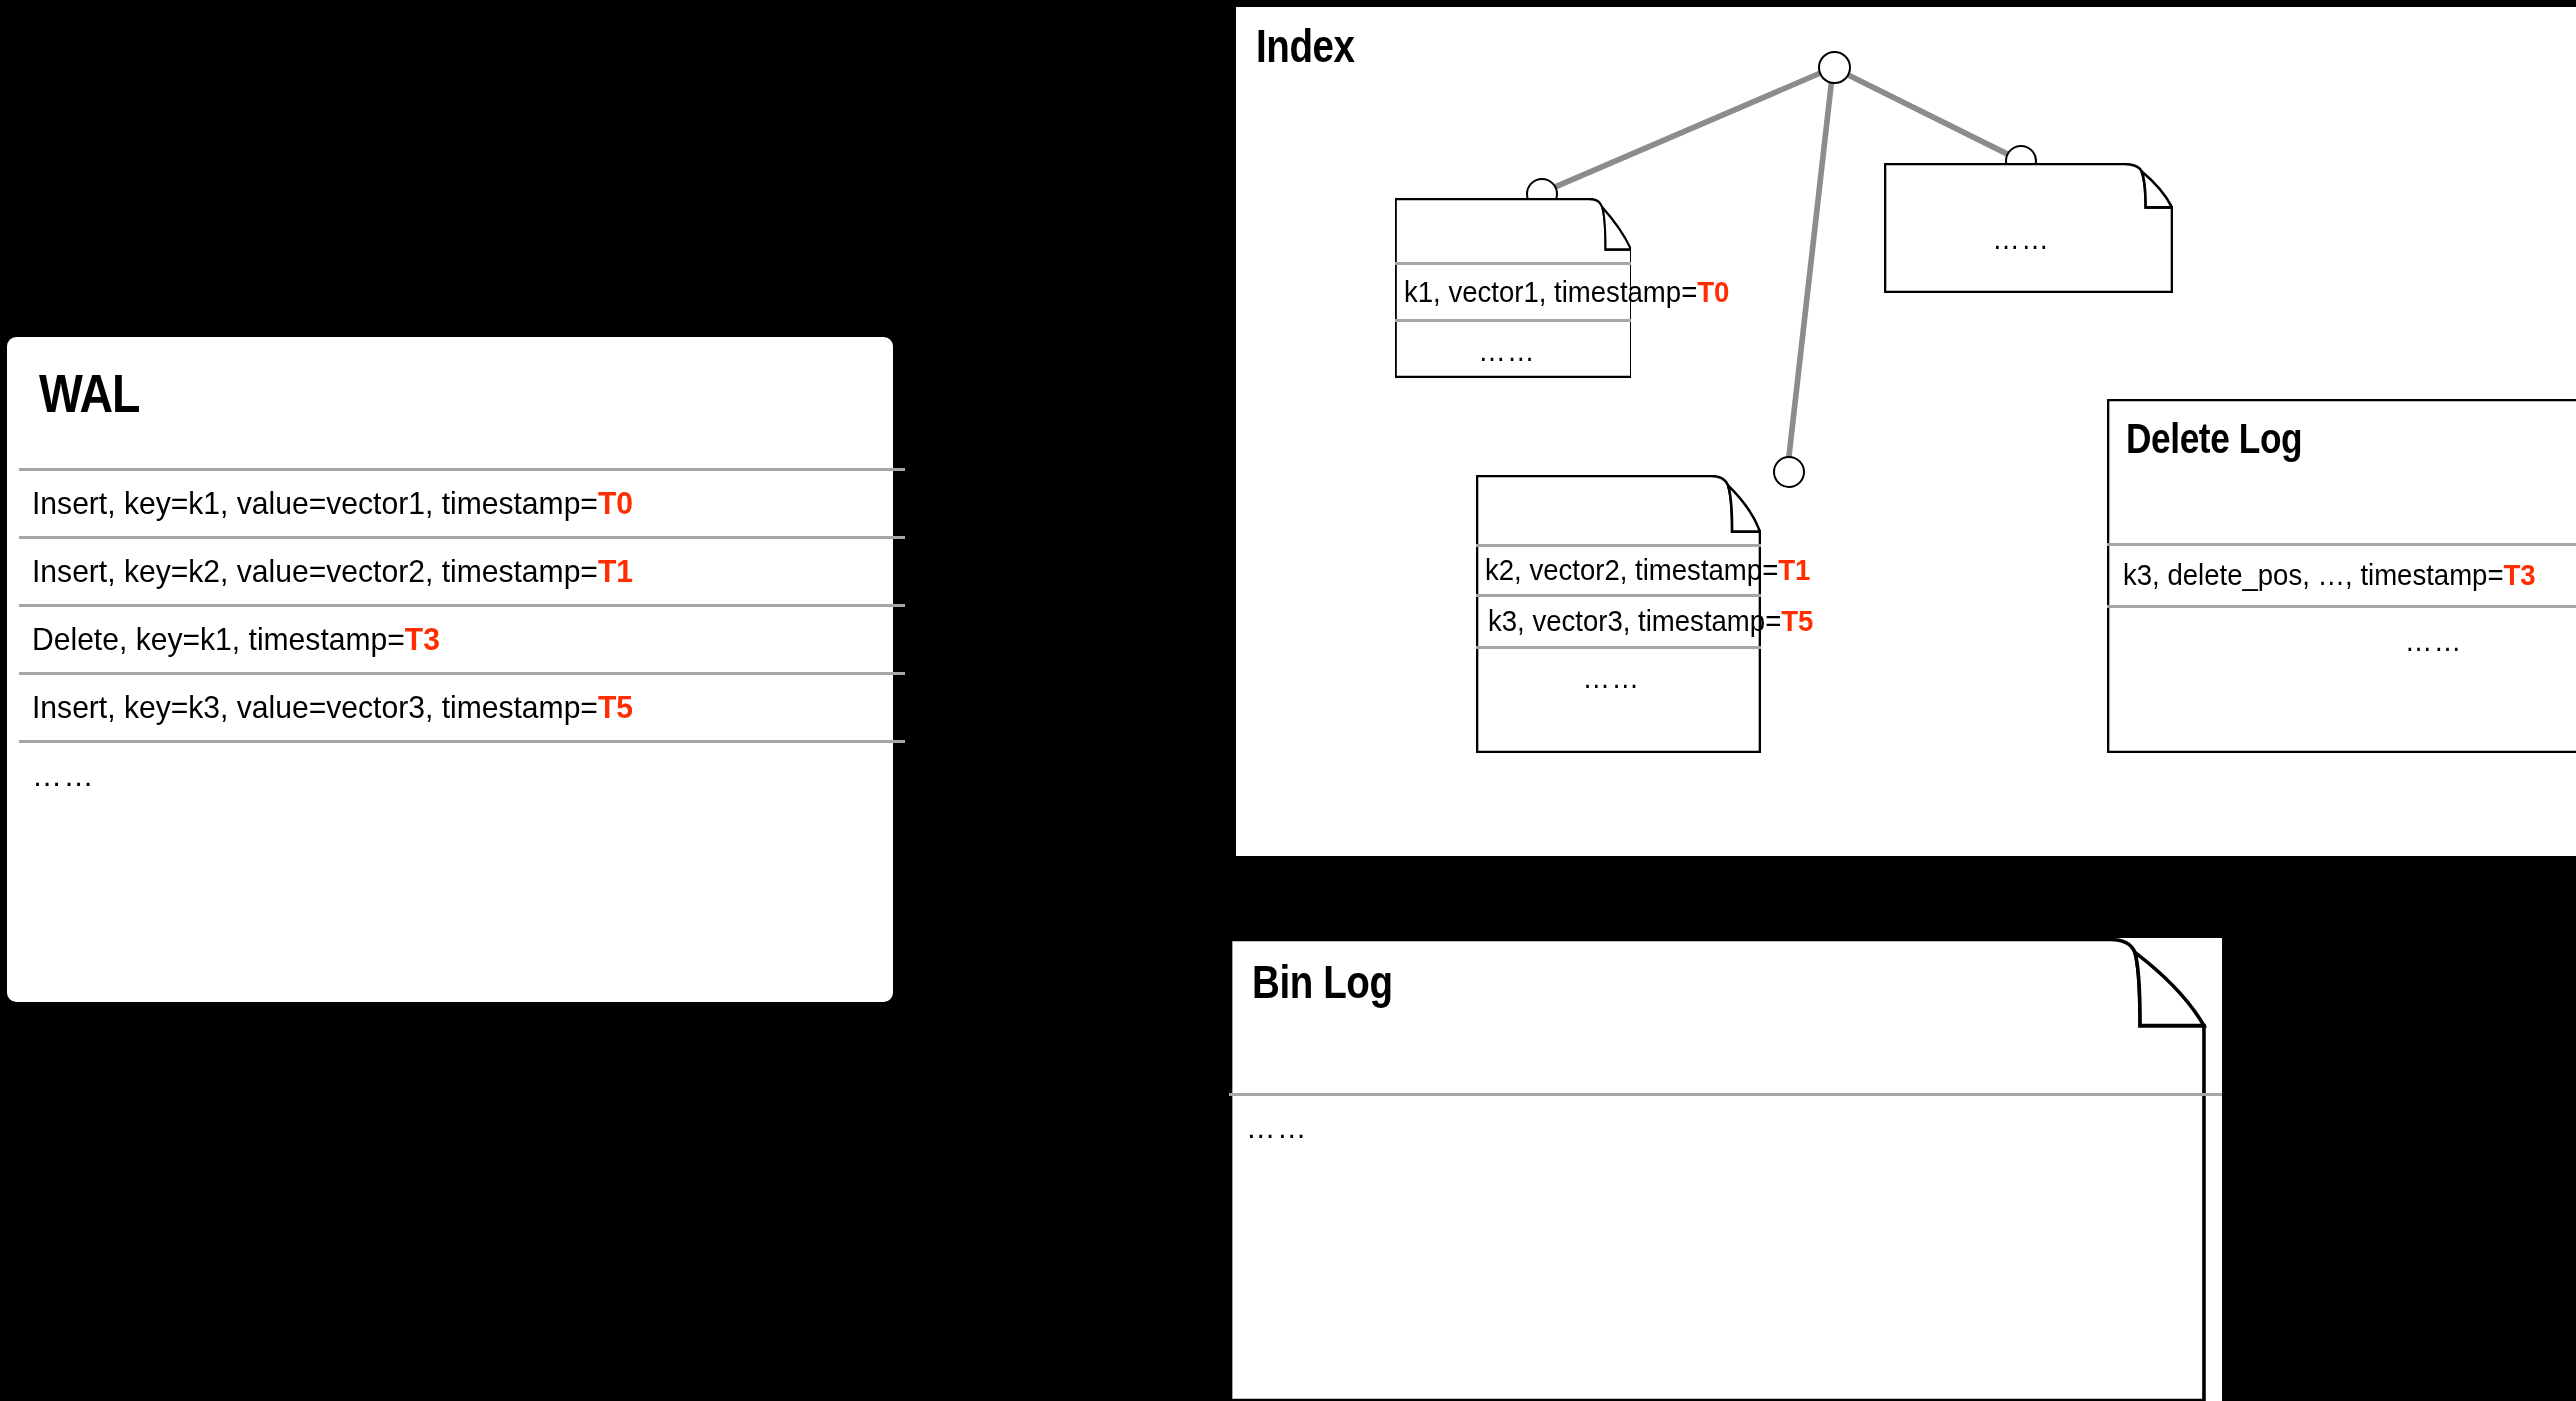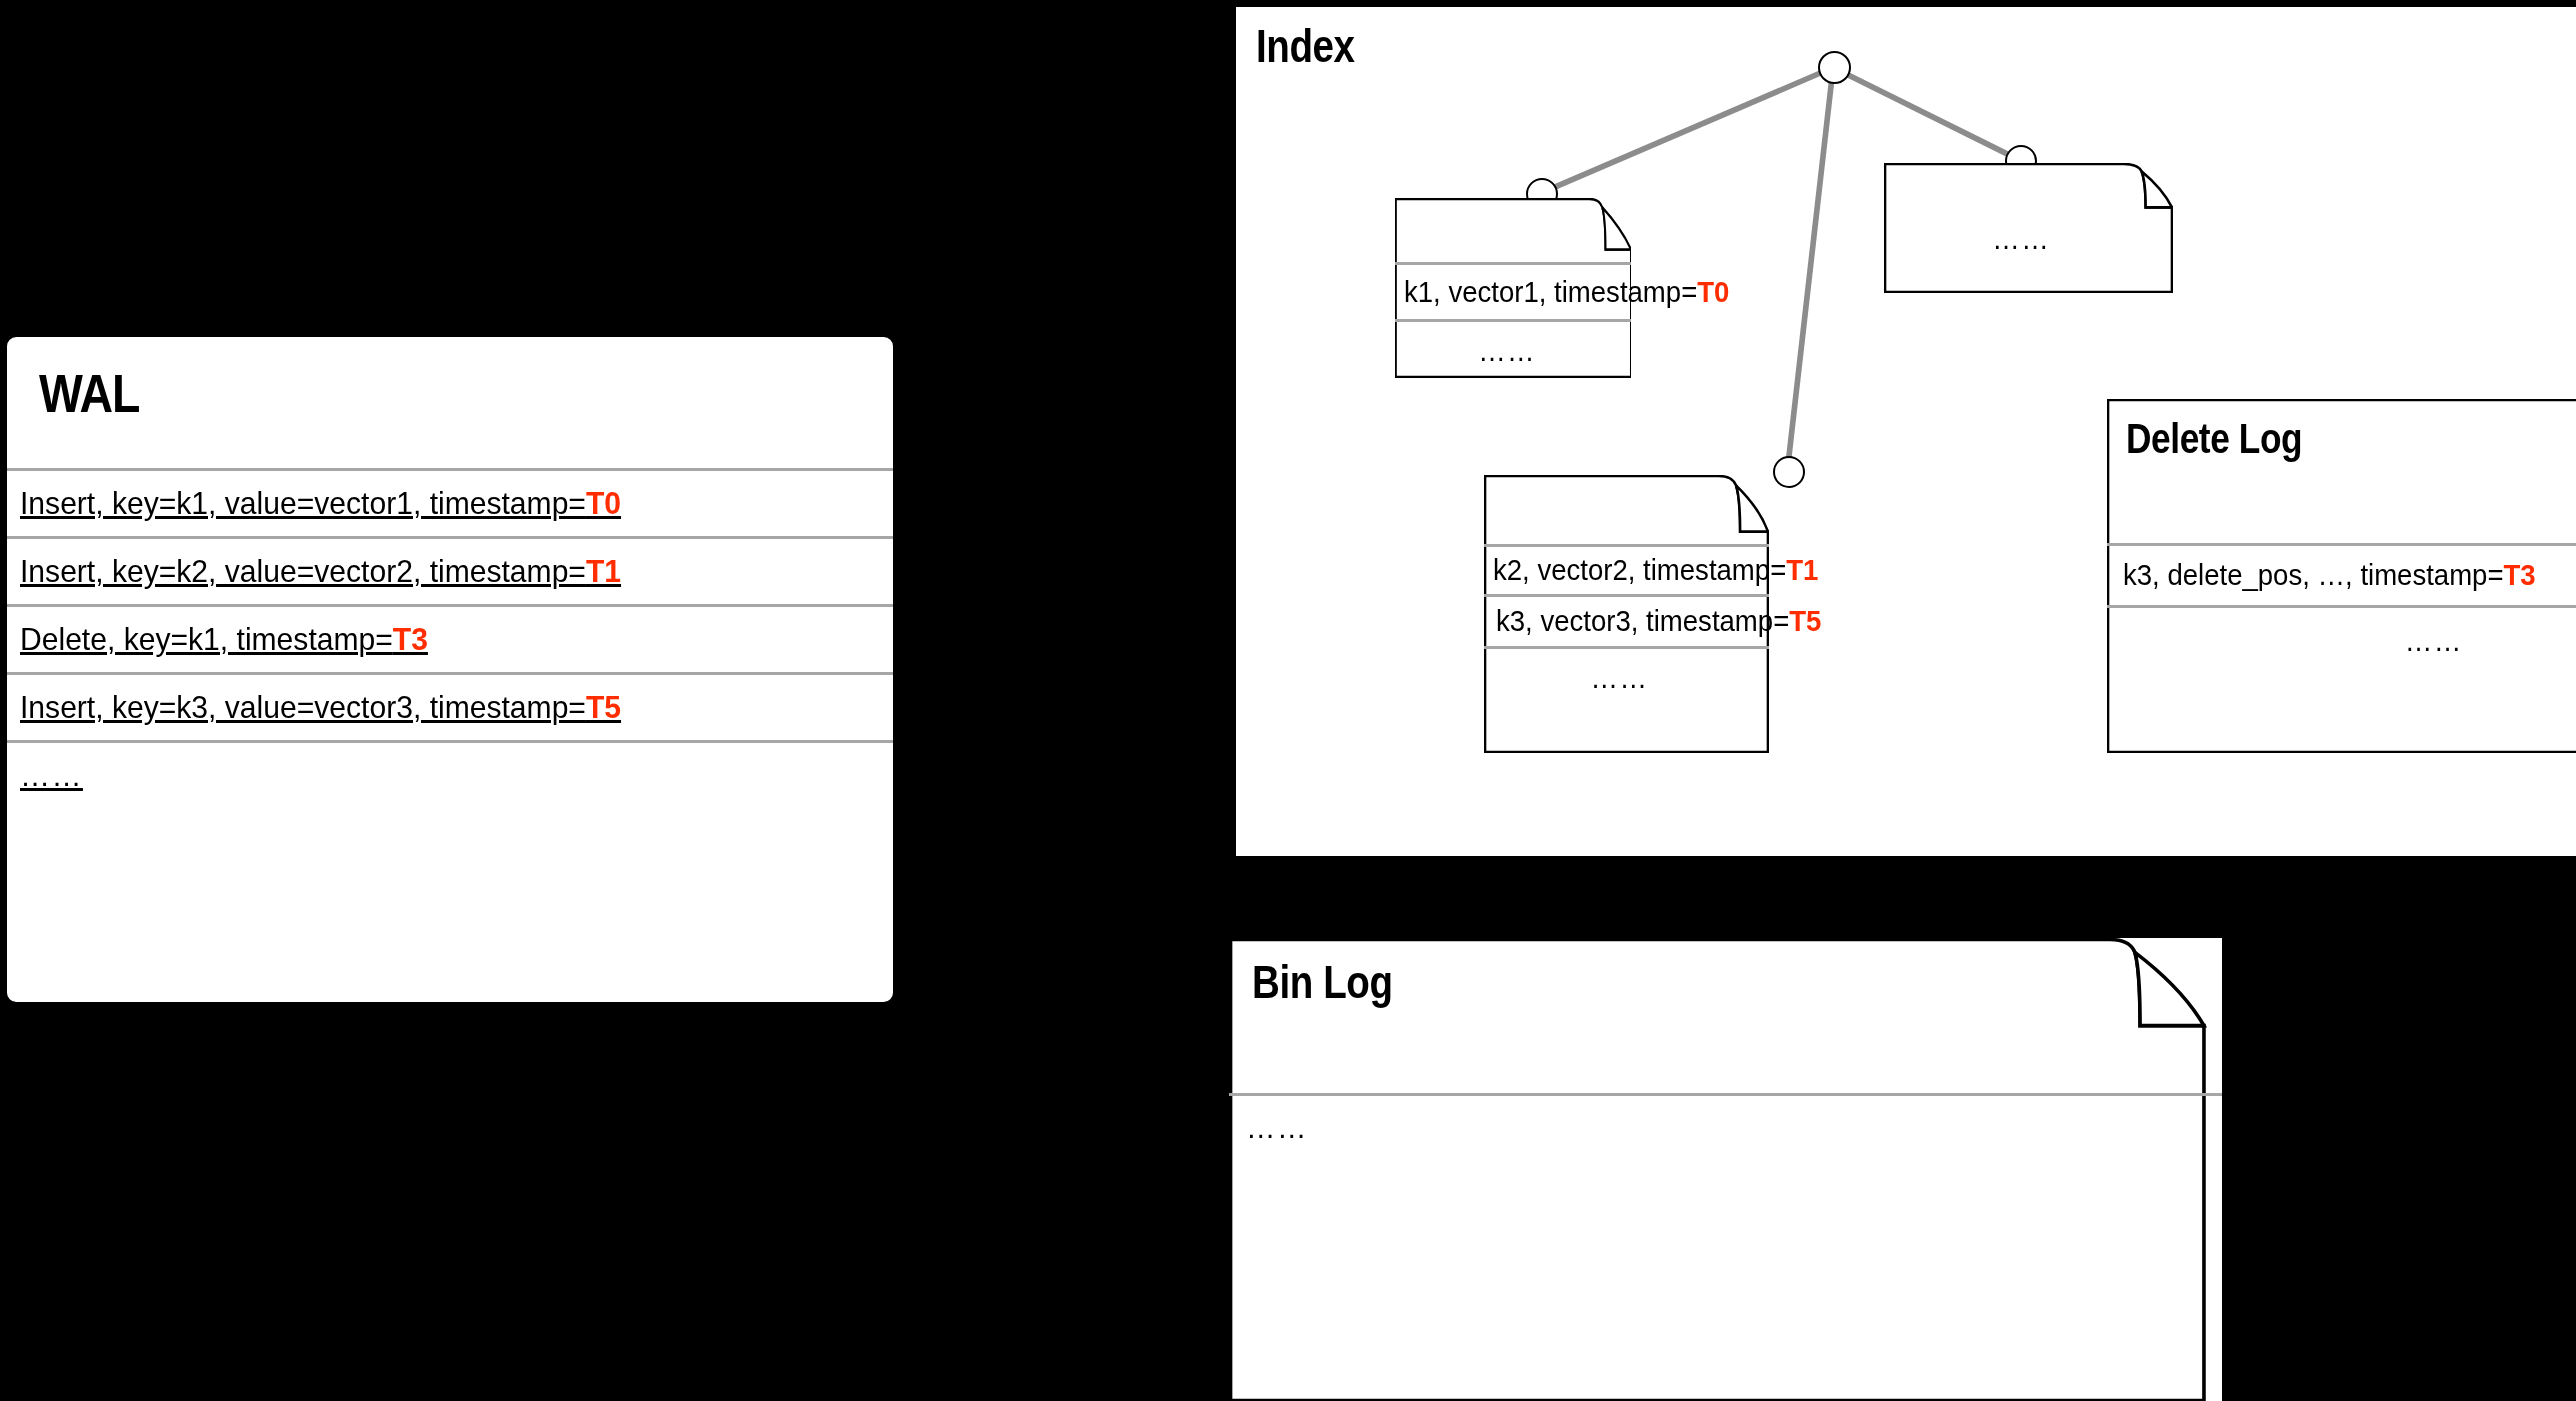--- a/index.html
+++ b/index.html
@@ -7,21 +7,21 @@
        font-family:"Liberation Sans","DejaVu Sans",sans-serif;}
 
   .panel{position:absolute;background:#fff;box-sizing:border-box;}
 
   
   #wal{left:5.2px;top:335px;width:890px;height:669px;border-radius:11.3px;
        border:2.1px solid #000;}
   #wal .title{position:absolute;left:32px;top:25px;font-size:54px;font-weight:bold;
        letter-spacing:-1px;color:#000;font-family:"Liberation Sans Narrow","Liberation Sans",sans-serif;
        transform:scaleX(.86);transform-origin:left top;}
-  .wal-rows{position:absolute;left:0;top:131px;width:100%;text-decoration:underline;}
+  .wal-rows{position:absolute;left:12px;top:131px;width:100%;}
   .wal-row{position:relative;height:68px;border-top:3.1px solid #a6a6a6;
        display:flex;align-items:center;padding-left:12.4px;box-sizing:border-box;}
   .wal-row .txt{font-size:32px;color:#000;white-space:nowrap;
        transform:scaleX(.94);transform-origin:left center;}
 
   
   #index{left:1234px;top:5.2px;width:1579px;height:853px;border:2.6px solid #000;}
   #index .title{position:absolute;left:19.6px;top:11.3px;font-size:47px;font-weight:bold;
        color:#000;font-family:"Liberation Sans Narrow","Liberation Sans",sans-serif;
        transform:scaleX(.82);transform-origin:left top;letter-spacing:-0.5px;}
@@ -109,21 +109,21 @@
       <path d="M2,2 H465 Q492,2 499,16 Q507,36 507,86 H558 V250 H2 Z" fill="#fff" stroke="#000" stroke-width="5"></path>
       <path d="M499,16 Q540,50 558,86 L507,86 Q507,36 499,16 Z" fill="#fff" stroke="#000" stroke-width="5"></path>
     </svg>
     <div class="rows" style="top:50px;">
       <div class="drow center" style="height:52px;border-top:none;">
         <span class="txt ell">……</span>
       </div>
     </div>
   </div>
 
-  <div class="doccard" style="left:248px;top:468px;width:285px;height:278px;">
+  <div class="doccard" style="left:240px;top:468px;width:285px;height:278px;">
     <svg class="docsvg" viewBox="0 0 553 540" preserveAspectRatio="none">
       <path d="M2,2 H455 Q482,2 489,20 Q497,44 497,110 H551 V538 H2 Z" fill="#fff" stroke="#000" stroke-width="5"></path>
       <path d="M489,20 Q535,65 551,110 L497,110 Q497,44 489,20 Z" fill="#fff" stroke="#000" stroke-width="5"></path>
     </svg>
     <div class="rows" style="top:69px;">
       <div class="drow" style="height:50px;padding-left:9.3px;">
         <span class="txt"><span>k2, vector2, timestamp=</span><span class="ts">T1</span></span>
       </div>
       <div class="drow" style="height:52px;padding-left:12px;">
         <span class="txt"><span>k3, vector3, timestamp=</span><span class="ts">T5</span></span>

